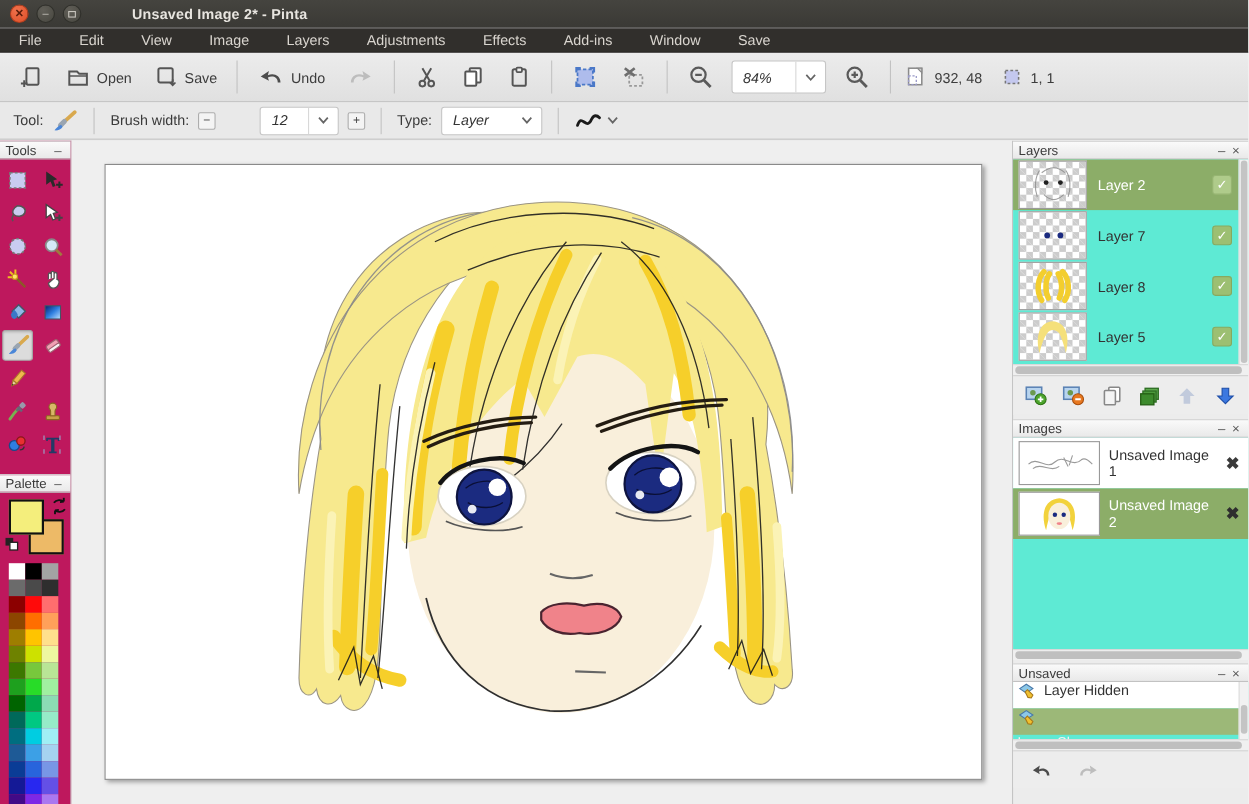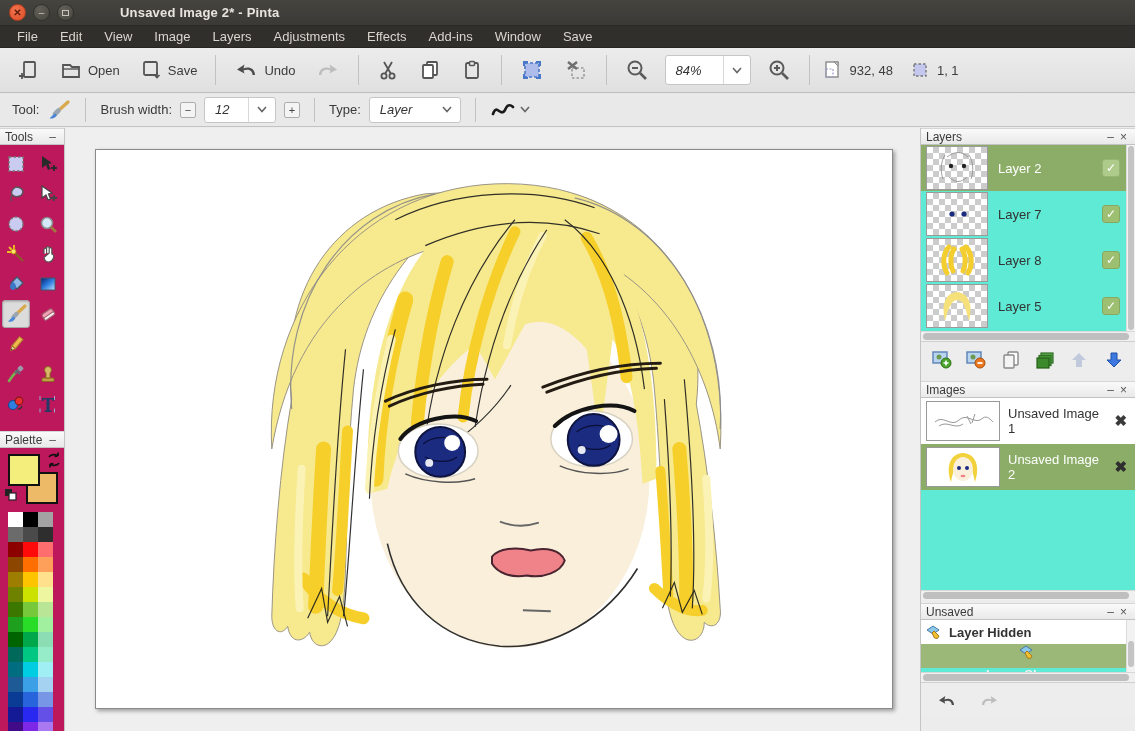--- a/index.html
+++ b/index.html
@@ -10,21 +10,21 @@
   
   .titlebar { height:26px; background:linear-gradient(#45443F,#3A3935); display:flex; align-items:center; border-bottom:1px solid #2A2926; }
   .winbtns { display:flex; gap:7px; margin-left:9px; }
   .winbtn { width:17px; height:17px; border-radius:50%; display:flex; align-items:center; justify-content:center; font-size:10px; line-height:1; cursor:default; }
   .winbtn.close { background:radial-gradient(circle at 35% 30%, #F0714C, #DE4F28); border:1px solid #B23E1E; color:#5A1C0A; font-weight:bold; }
   .winbtn.minmax { background:radial-gradient(circle at 35% 30%, #615F58, #47463F); border:1px solid #30302B; color:#C8C5BE; }
   .winbtn .sq { width:7px; height:6px; border:1px solid #C8C5BE; }
   .wintitle { color:#E8E5E0; font-weight:bold; margin-left:46px; letter-spacing:.2px; }
 
   
-  .menubar { height:22px; background:#312F2C; display:flex; align-items:center; padding-left:8px; gap:4px; border-bottom:1px solid #262522; }
+  .menubar { height:22px; background:#312F2C; display:flex; align-items:center; padding-left:8px; gap:16px; border-bottom:1px solid #262522; }
   .menuitem { color:#D9D5CF; padding:2px 9px; border-radius:2px; }
 
   
   .toolbar { height:45px; background:linear-gradient(#ECECEC,#E0E0E0); border-bottom:1px solid #BDBDBD; display:flex; align-items:center; padding-left:10px; gap:4px; }
   .tbtn { display:flex; align-items:center; gap:6px; padding:6px 8px; border-radius:3px; color:#3C3C3C; }
   .tsep { width:1px; height:30px; background:#C2C2C2; margin:0 6px; }
   .combo { background:#fff; border:1px solid #C6C6C6; border-radius:3px; height:30px; display:flex; align-items:center;font-style:italic; }
   .combo .val { padding:0 10px; color:#333; }
   .combo .cdiv { width:1px; height:100%; background:#D8D8D8; }
   .combo .chev { width:26px; display:flex; align-items:center; justify-content:center; }
@@ -81,21 +81,21 @@
   .btnrow { height:36px; background:#EDEDED; border-top:1px solid #CFCFCF; display:flex; align-items:center; justify-content:space-around; padding:0 4px; }
   .pbtn { width:26px; height:26px; display:flex; align-items:center; justify-content:center; border-radius:3px; }
 
   .irow { height:46px; display:flex; align-items:center; gap:8px; padding-left:5px; background:#fff; }
   .irow.sel { background:#8CAD68; color:#fff; }
   .ithumb { width:74px; height:40px; background:#fff; border:1px solid #999; position:relative; overflow:hidden; flex:0 0 auto; }
   .iname { flex:1; font-size:13px; }
   .ix { font-size:15px; color:#3A3A3A; margin-right:8px; font-weight:bold; }
   .irow.sel .ix { color:#2E2E2E; }
 
-  .hrow { height:24px; display:flex; align-items:center; gap:7px; padding-left:4px; background:#fff; font-size:13px;font-weight:bold; }
+  .hrow { height:24px; display:flex; gap:7px; padding-left:4px; background:#fff; font-size:13px; }
   .hrow.sel { background:#9CB878; color:#F2F2F2;flex-direction:column; }
 
   svg { display:block; }
 </style>
 </head>
 <body>
 
 <div class="window">
 
   <div class="titlebar">
@@ -262,21 +262,21 @@
     <span>
         <svg width="24" height="22">
           <path d="M21 3 L11 12" stroke="#D9A94E" stroke-width="3.4" stroke-linecap="round"></path>
           <path d="M11.5 11.5 L8 15" stroke="#9AA5B1" stroke-width="4.6" stroke-linecap="round"></path>
           <path d="M8.5 14.5 C6 15.5 4 18 2.5 19.5 C5.5 19.8 8.5 19 9.8 16.2 Z" fill="#4A86D8"></path>
         </svg>
       </span>
     <div class="tsep" style="height:24px"></div>
     <span class="optlabel">Brush width:</span>
     <span class="stepbtn">−</span>
-    <div class="combo small" style="width:72px;">
+    <div class="combo small" style="width:72px;margin-left:32px;">
       <span class="val" style="flex:1">12</span>
       <span class="cdiv"></span>
       <span class="chev">
           <svg width="10" height="7">
             <path d="M1 1 L5 5.5 L9 1" fill="none" stroke="#666" stroke-width="1.6"></path>
           </svg>
         </span>
     </div>
     <span class="stepbtn">+</span>
     <div class="tsep" style="height:24px"></div>

